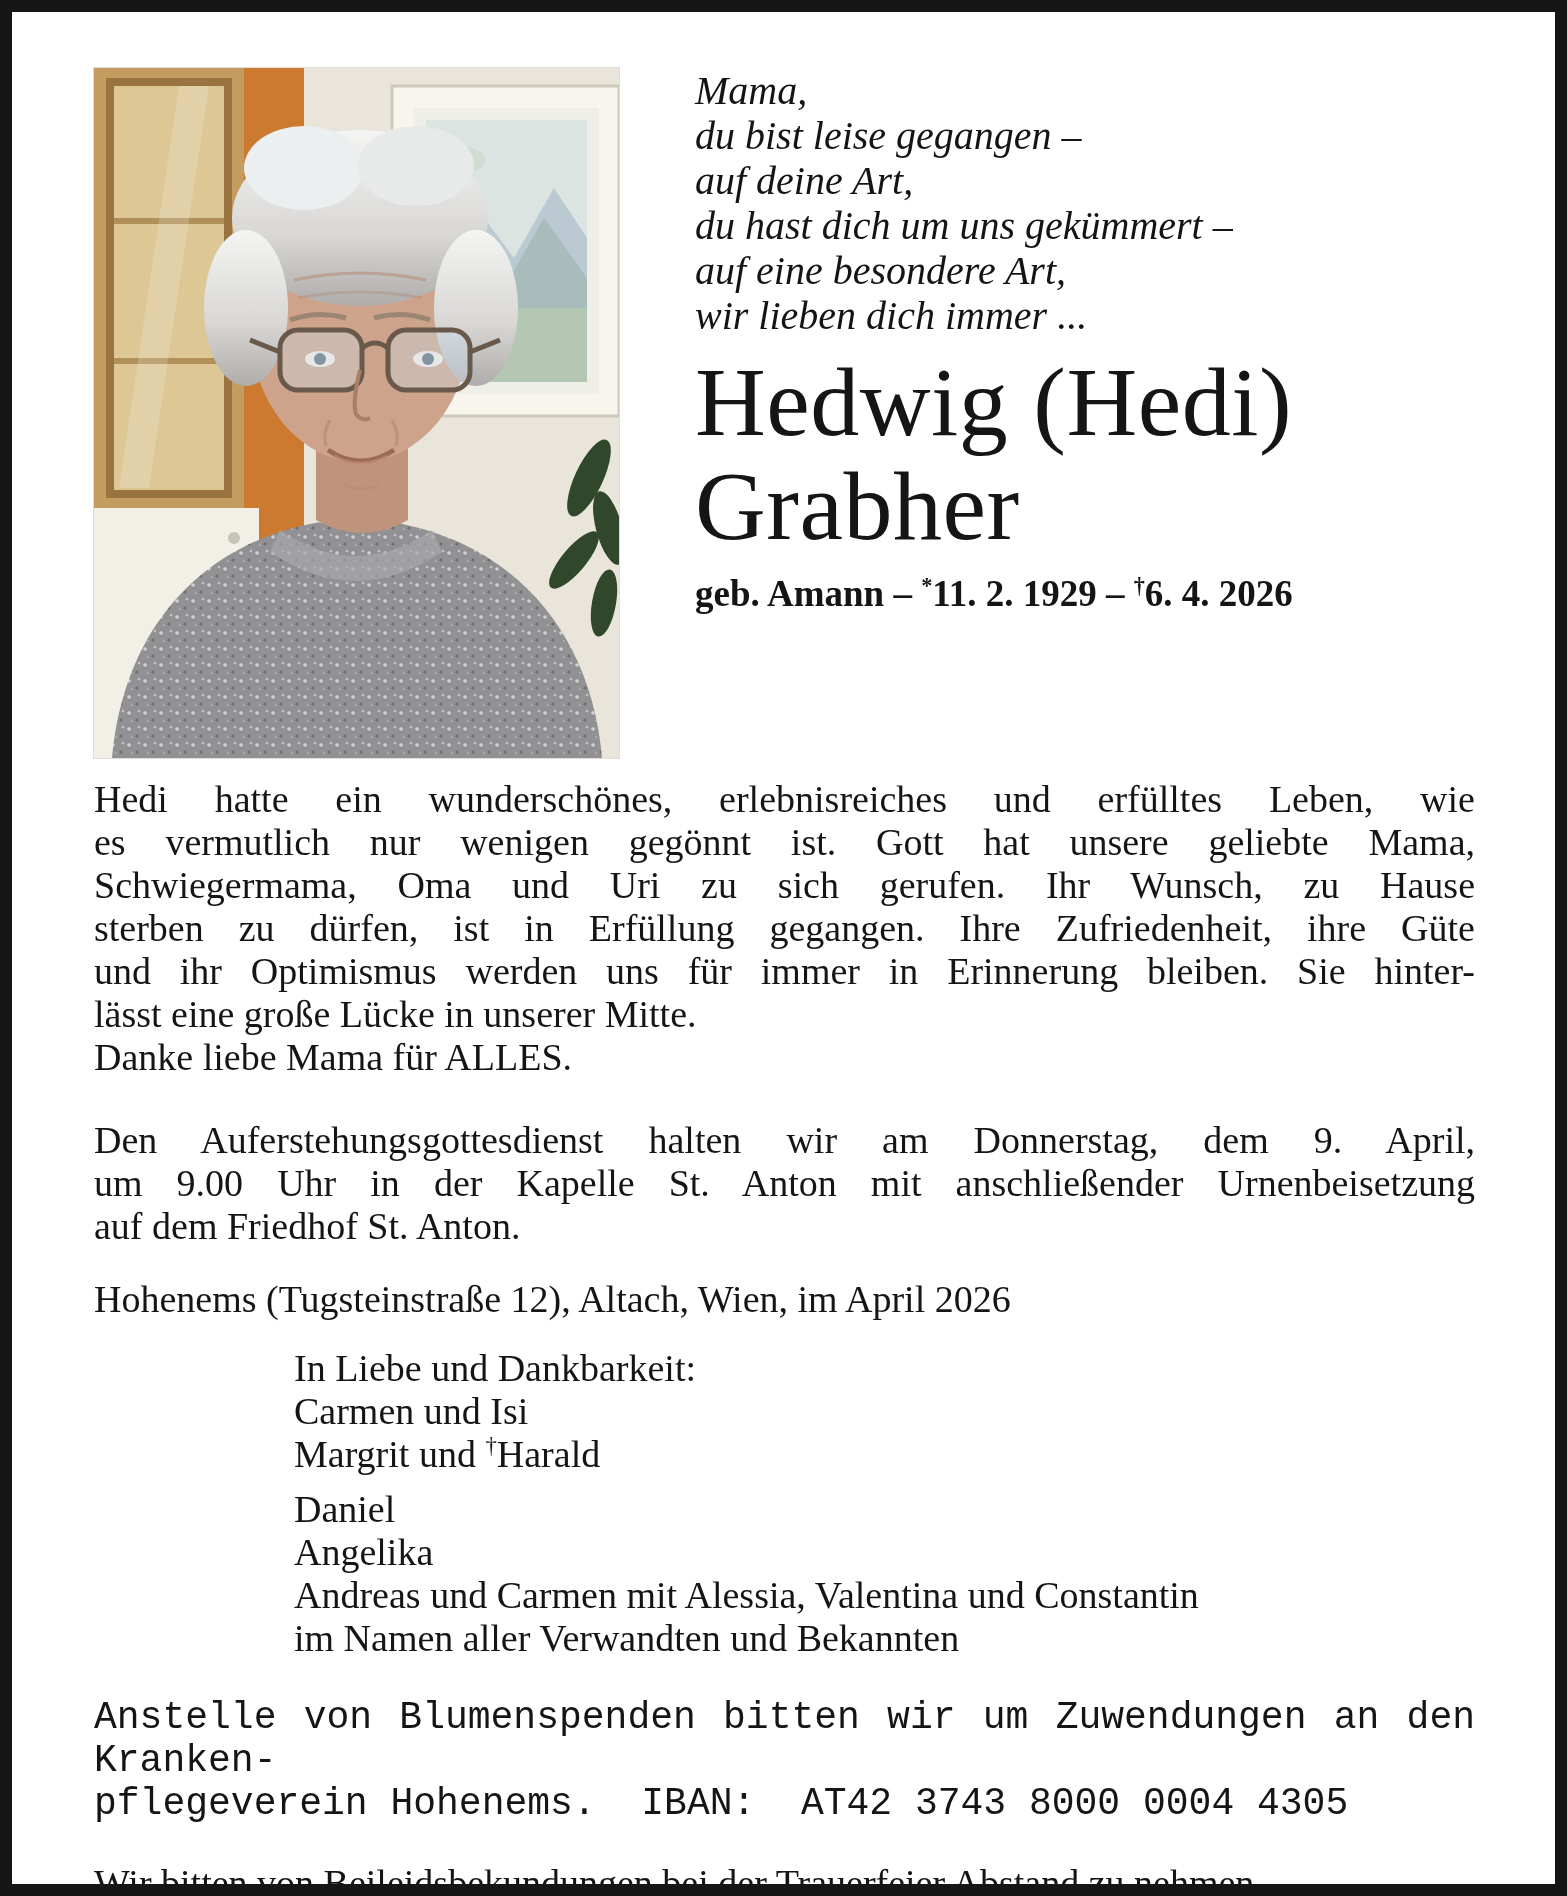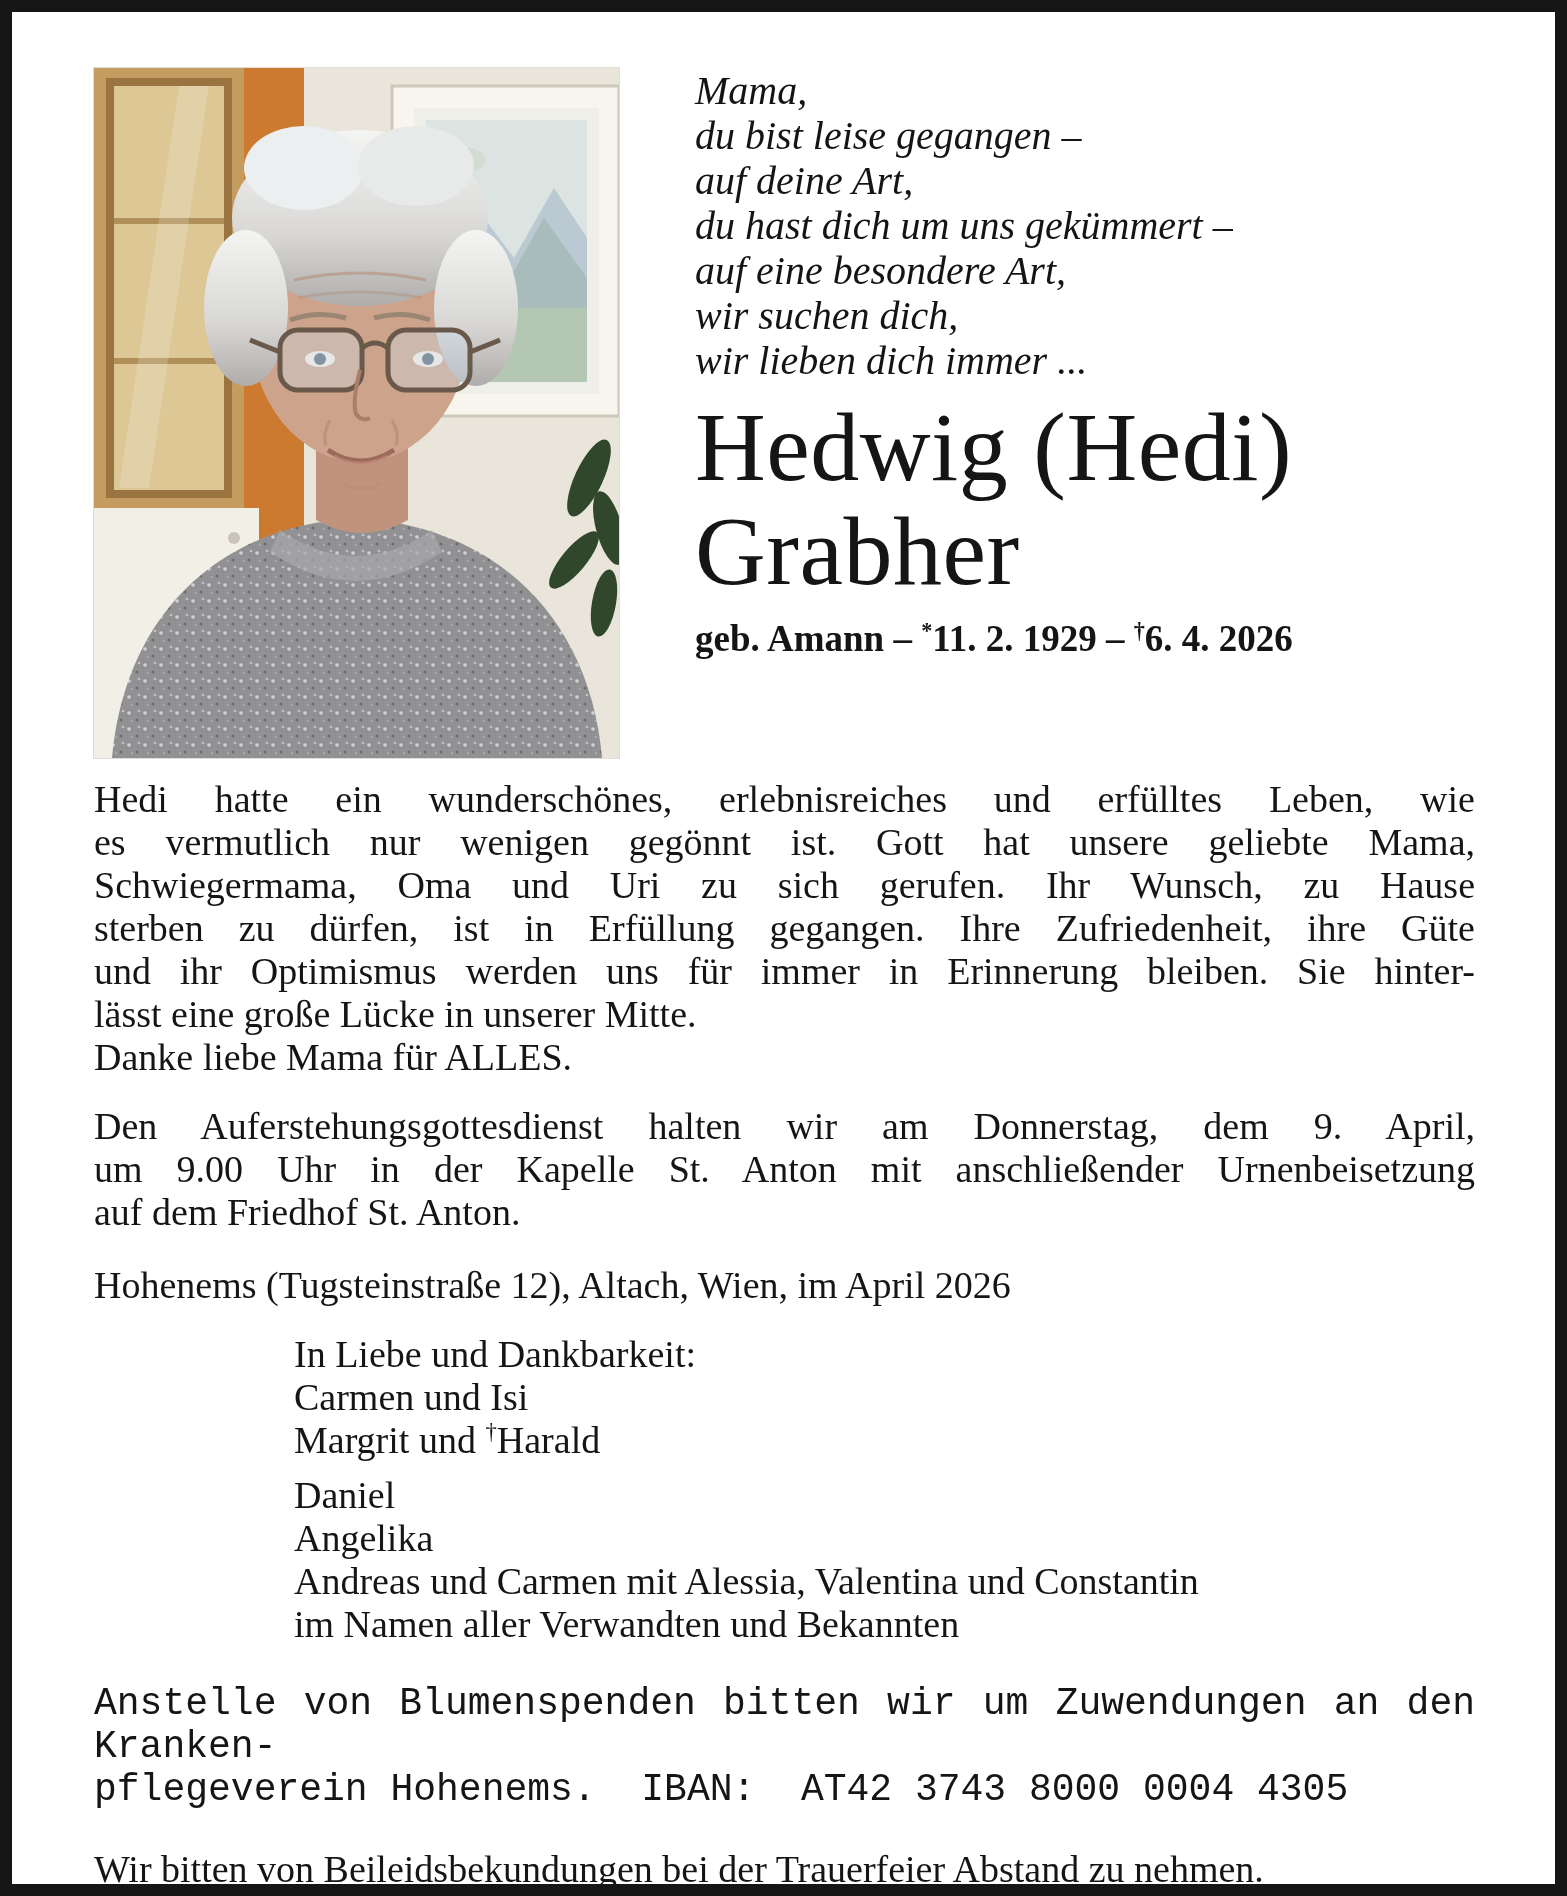--- a/index.html
+++ b/index.html
@@ -63,21 +63,21 @@
     vertical-align: super;
     line-height: 0;
   }
 
   
   .bodytext { font-size: 38px; line-height: 43px; }
   .jline { text-align: justify; text-align-last: justify; text-justify: inter-word; }
   .lline { text-align: left; }
 
   .p1 { margin-top: 20px; }
-  .p2 { margin-top: 26px; }
+  .p2 { margin-top: 40px; }
   .place { margin-top: 30px; }
   .family { margin-top: 26px; margin-left: 200px; }
   .gap { margin-top: 12px; }
   .donation { margin-top: 36px; font-family: Liberation Mono, monospace; }
   .closing { margin-top: 37px; }
 
   b { font-weight: normal; }
   .prewrap { white-space: pre-wrap; }
 </style>
 </head>
@@ -185,21 +185,20 @@
         </svg>
       </div>
 
       <div class="rightcol">
         <div class="poem">
           <div>Mama,</div>
           <div>du bist leise gegangen –</div>
           <div>auf deine Art,</div>
           <div>du hast dich um uns gekümmert –</div>
           <div>auf eine besondere Art,</div>
-          <div>wir suchen dich,</div>
           <div>wir lieben dich immer ...</div>
         </div>
 
         <div class="name">
           <div>Hedwig (Hedi)</div>
           <div>Grabher</div>
         </div>
 
         <div class="dates">
           <span>geb. Amann – </span><span class="sup">*</span><span>11. 2. 1929 – </span><span class="sup">†</span><span>6. 4. 2026</span>

